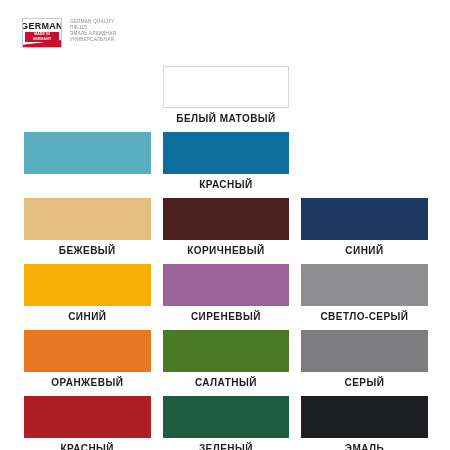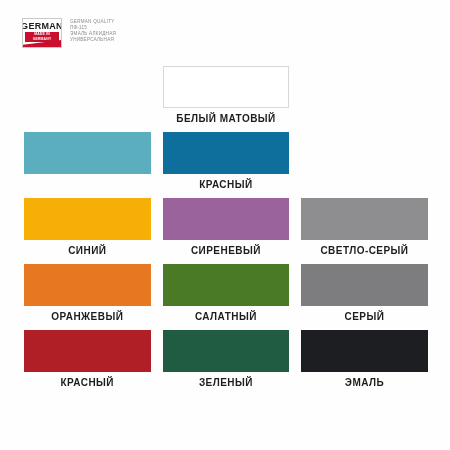--- a/index.html
+++ b/index.html
@@ -157,20 +157,34 @@
     <div class="swatch-row">
       <div class="swatch-cell">
         <div class="swatch-chip" style="background: rgb(91, 174, 189);"></div>
       </div>
       <div class="swatch-cell">
         <div class="swatch-chip" style="background: rgb(14, 110, 156);"></div>
         <div class="swatch-label">КРАСНЫЙ</div>
       </div>
     </div>
 
+    <div class="swatch-row">
+      <div class="swatch-cell">
+        <div class="swatch-chip" style="background: rgb(227, 190, 127);"></div>
+        <div class="swatch-label">БЕЖЕВЫЙ</div>
+      </div>
+      <div class="swatch-cell">
+        <div class="swatch-chip" style="background: rgb(74, 33, 32);"></div>
+        <div class="swatch-label">КОРИЧНЕВЫЙ</div>
+      </div>
+      <div class="swatch-cell">
+        <div class="swatch-chip" style="background: rgb(30, 58, 99);"></div>
+        <div class="swatch-label">СИНИЙ</div>
+      </div>
+    </div>
 
     <div class="swatch-row">
       <div class="swatch-cell">
         <div class="swatch-chip" style="background: rgb(245, 175, 7);"></div>
         <div class="swatch-label">СИНИЙ</div>
       </div>
       <div class="swatch-cell">
         <div class="swatch-chip" style="background: rgb(154, 99, 155);"></div>
         <div class="swatch-label">СИРЕНЕВЫЙ</div>
       </div>

